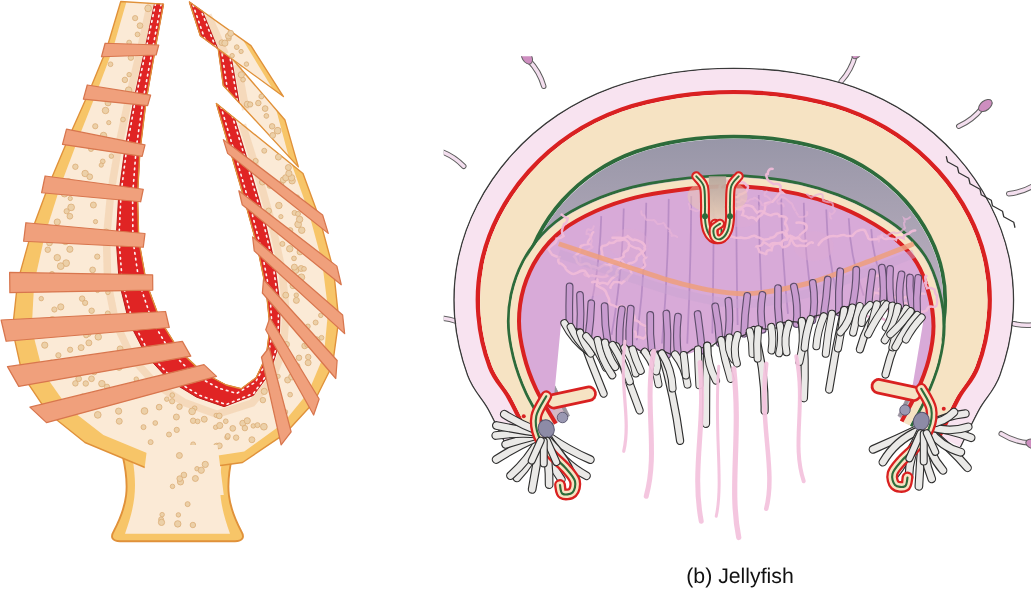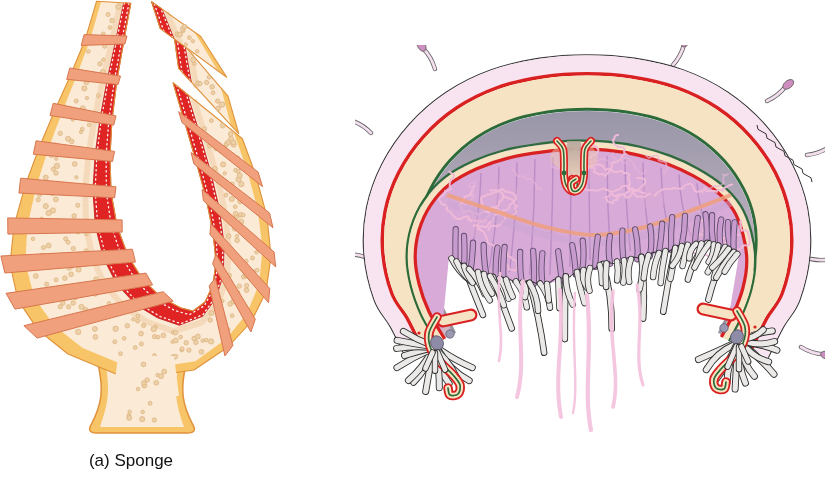--- a/index.html
+++ b/index.html
@@ -773,14 +773,14 @@
         <path stroke="#eae9e7" stroke-width="4.6" stroke-linecap="round" d="M381.5,307.5 Q377.0,317.6 372.5,327.7" fill="none"></path>
         <path stroke="#2e2e2e" stroke-width="6.4" stroke-linecap="round" d="M384.0,308.0 Q384.0,319.1 384.0,330.2" fill="none"></path>
         <path stroke="#eae9e7" stroke-width="4.6" stroke-linecap="round" d="M384.0,308.0 Q384.0,319.1 384.0,330.2" fill="none"></path>
         <path stroke="#2e2e2e" stroke-width="6.4" stroke-linecap="round" d="M386.4,307.5 Q389.8,315.0 393.2,322.5" fill="none"></path>
         <path stroke="#eae9e7" stroke-width="4.6" stroke-linecap="round" d="M386.4,307.5 Q389.8,315.0 393.2,322.5" fill="none"></path>
       </g>
       <g>
         <path stroke="#333" stroke-width="1" stroke-linejoin="round" d="M402.0,80.0L403.0,84.4L411.0,88.8L412.0,93.2L420.0,97.6L421.0,102.0L429.0,106.4L430.0,110.8L438.0,115.2L439.0,119.6L447.0,124.0L448.0,128.4L456.0,132.8L457.0,137.2" fill="none"></path>
       </g>
     </svg>
-  <div class="cap" style="left:21px;top:451px">(a) Sponge</div>
+  <div class="cap" style="left:482px;top:451px">(b) Jellyfish</div>
 </div>
 
 </body></html>

